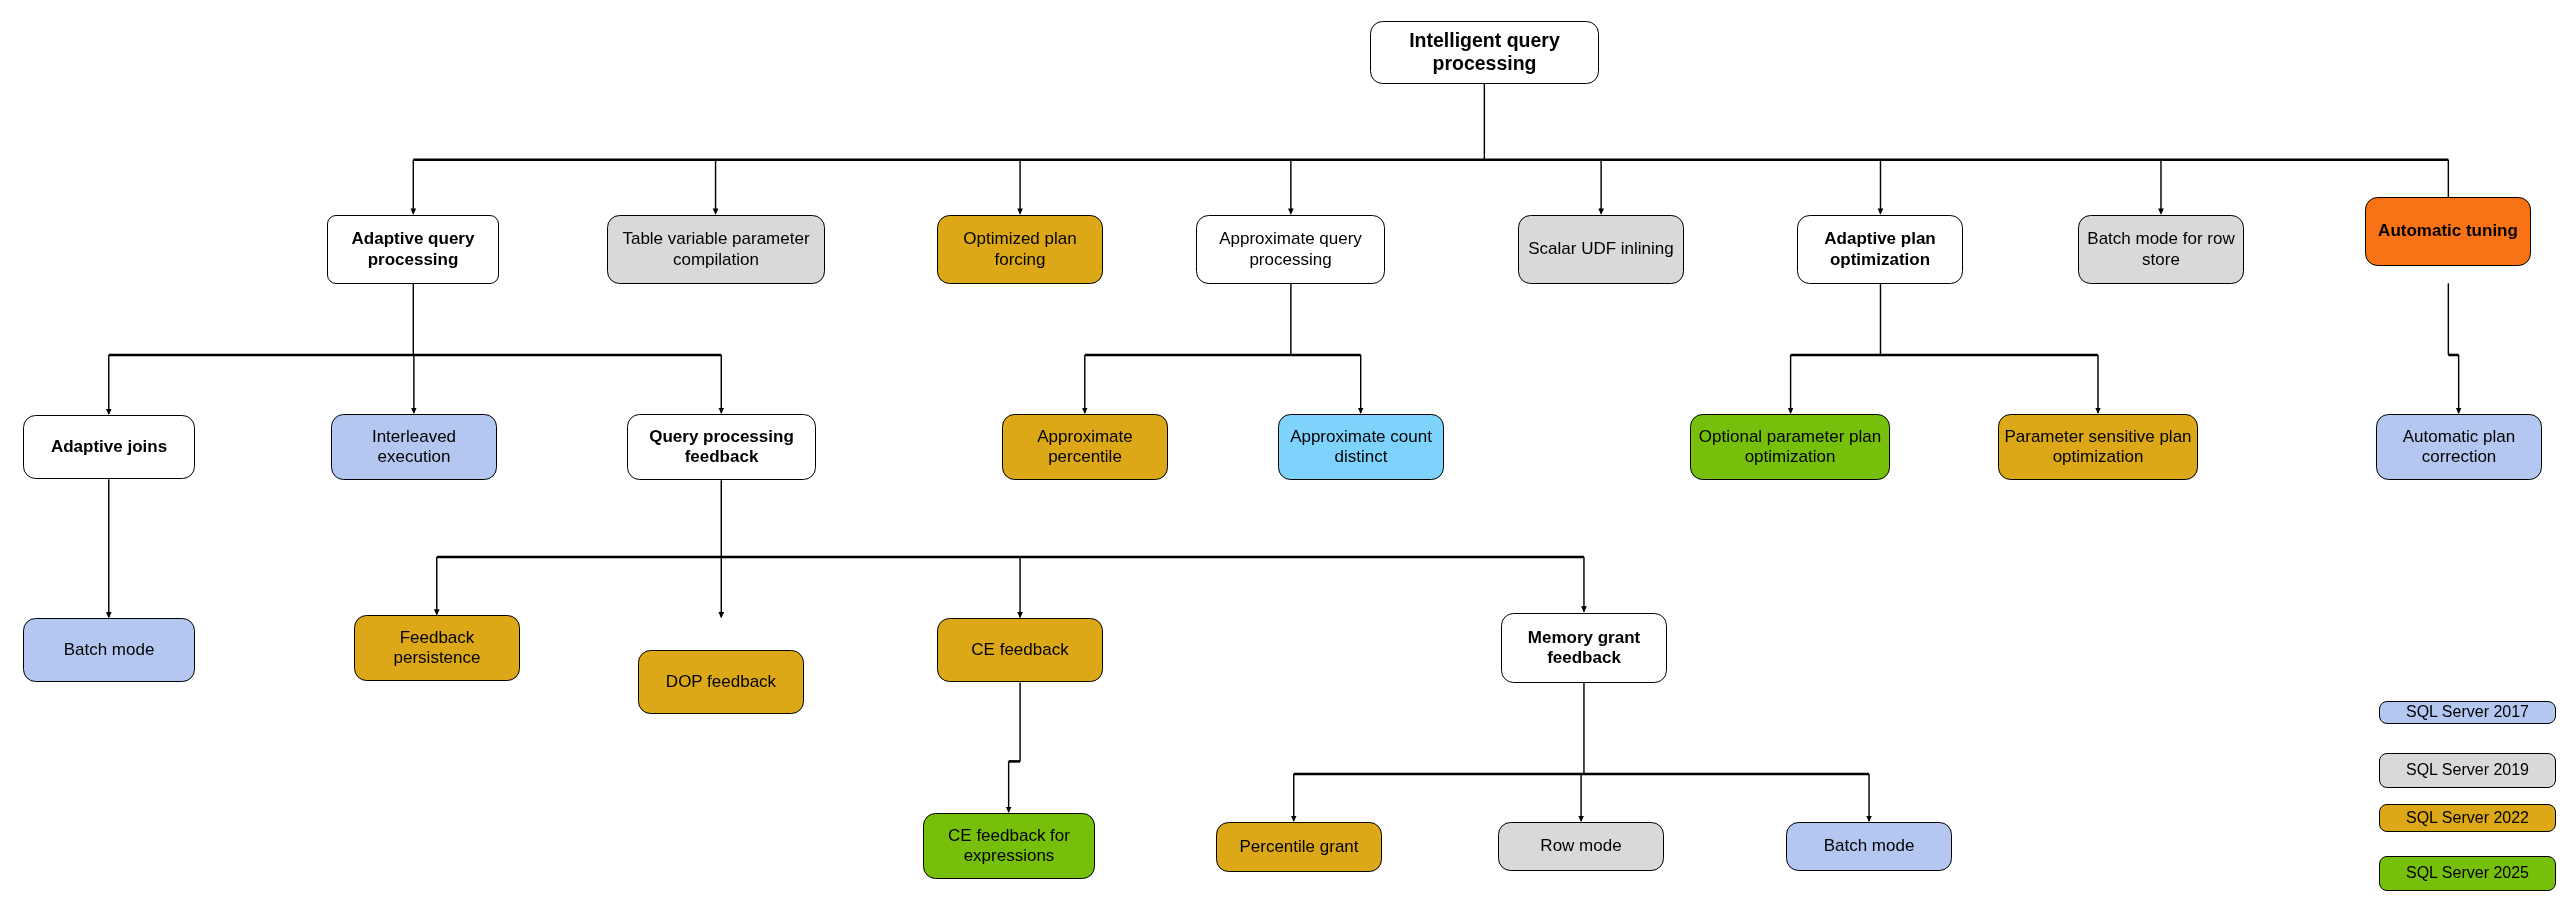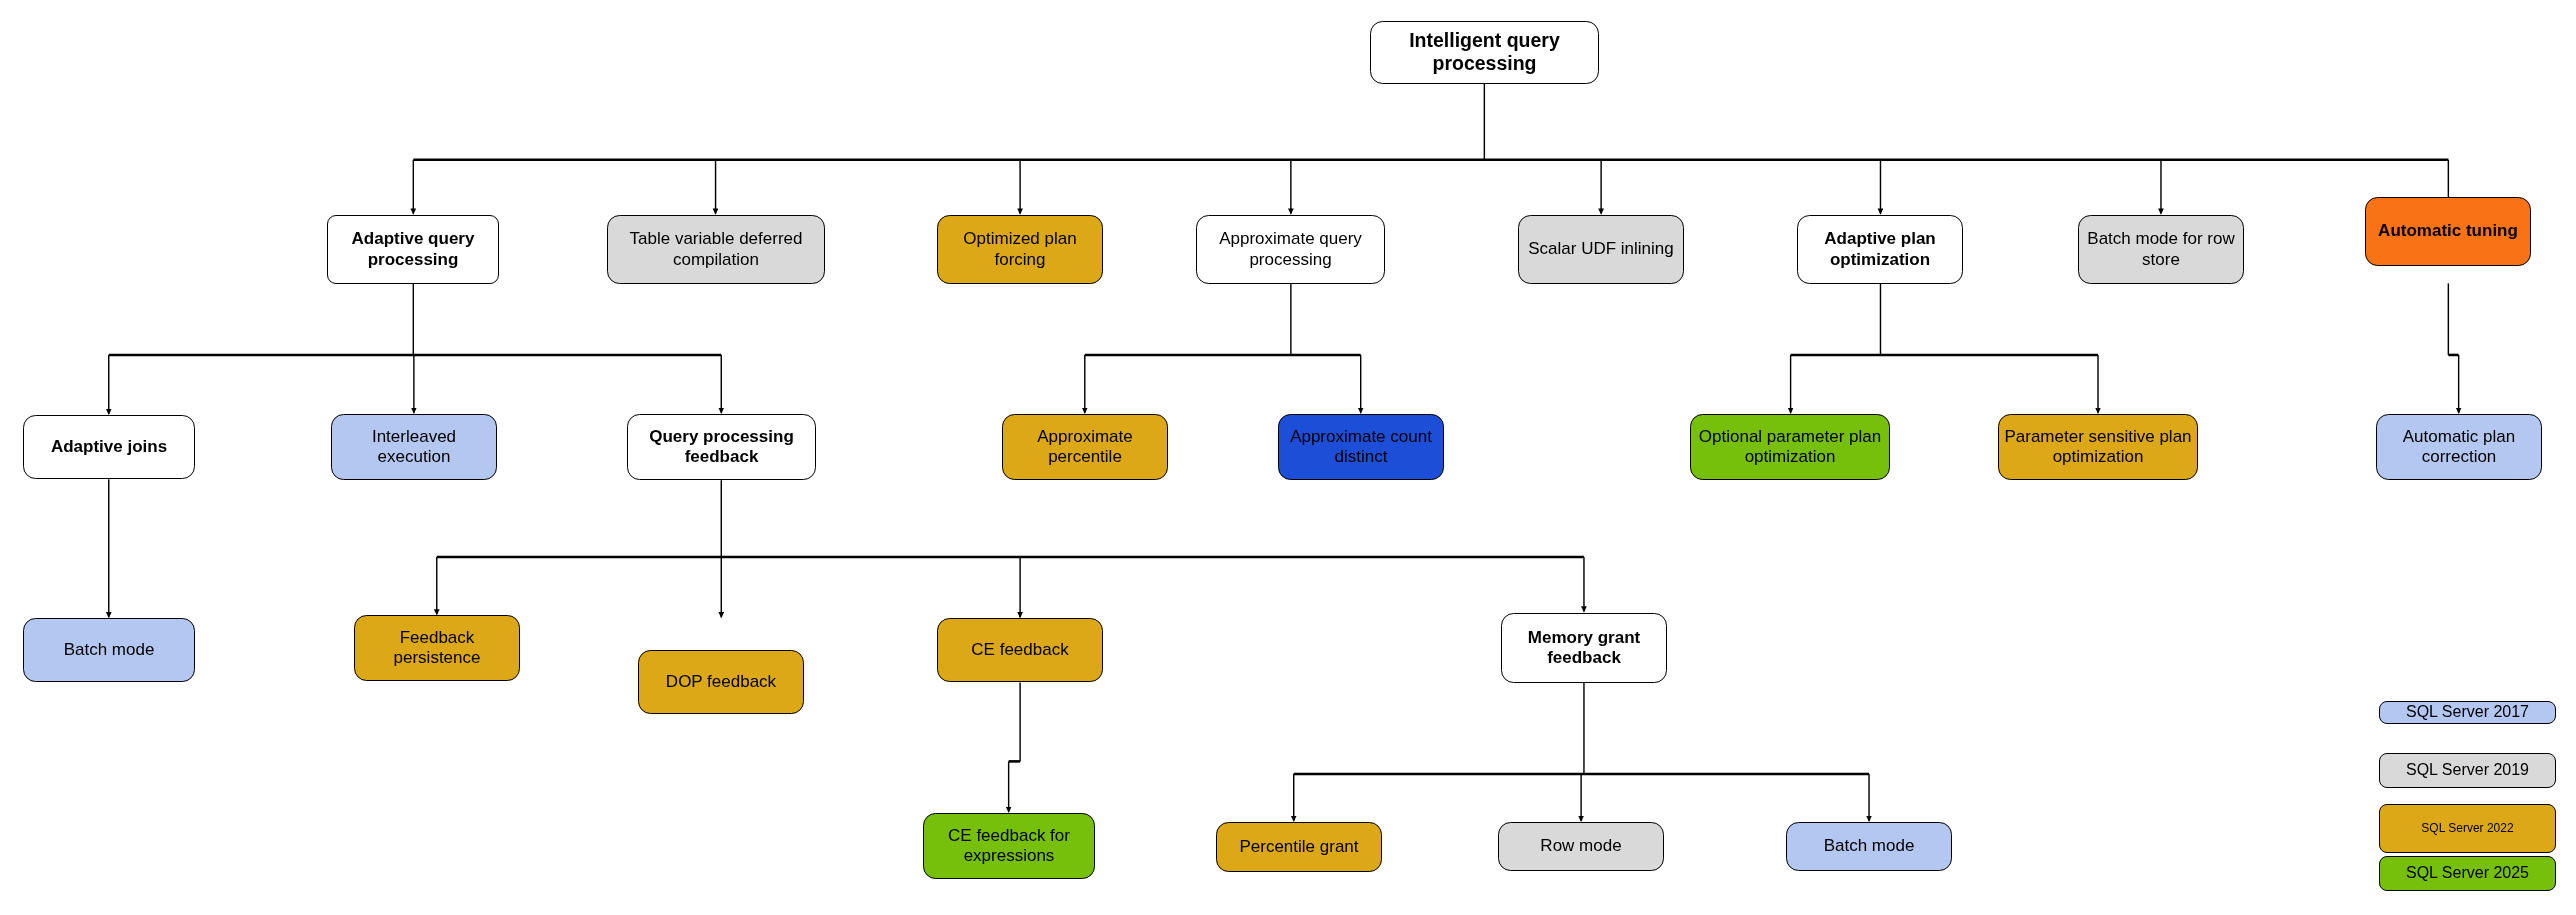--- a/index.html
+++ b/index.html
@@ -70,21 +70,21 @@
   </svg>
 
   <div id="nodes-layer">
       <div class="node" style="left: 1370px; top: 20.6px; width: 229px; height: 63px; background: rgb(255, 255, 255); font-size: 19.5px; border-radius: 12.6px; font-weight: bold;">
         <span class="lbl">Intelligent query processing</span>
       </div>
       <div class="node" style="left: 327px; top: 215px; width: 172px; height: 69px; background: rgb(255, 255, 255); font-size: 17px; border-radius: 9px; font-weight: bold;">
         <span class="lbl">Adaptive query processing</span>
       </div>
       <div class="node" style="left: 607px; top: 215px; width: 218px; height: 69px; background: rgb(217, 217, 217); font-size: 17px; border-radius: 12.6px;">
-        <span class="lbl">Table variable deferred compilation</span>
+        <span class="lbl">Table variable parameter compilation</span>
       </div>
       <div class="node" style="left: 937px; top: 215px; width: 166px; height: 69px; background: rgb(221, 168, 24); font-size: 17px; border-radius: 12.6px;">
         <span class="lbl">Optimized plan forcing</span>
       </div>
       <div class="node" style="left: 1196px; top: 215px; width: 189px; height: 69px; background: rgb(255, 255, 255); font-size: 17px; border-radius: 12.6px;">
         <span class="lbl">Approximate query processing</span>
       </div>
       <div class="node" style="left: 1518px; top: 215px; width: 166px; height: 69px; background: rgb(217, 217, 217); font-size: 17px; border-radius: 12.6px;">
         <span class="lbl">Scalar UDF inlining</span>
       </div>
@@ -102,21 +102,21 @@
       </div>
       <div class="node" style="left: 331px; top: 414px; width: 166px; height: 66px; background: rgb(180, 199, 240); font-size: 17px; border-radius: 12.6px;">
         <span class="lbl">Interleaved execution</span>
       </div>
       <div class="node" style="left: 627px; top: 414px; width: 189px; height: 66px; background: rgb(255, 255, 255); font-size: 17px; border-radius: 12.6px; font-weight: bold;">
         <span class="lbl">Query processing feedback</span>
       </div>
       <div class="node" style="left: 1002px; top: 414px; width: 166px; height: 66px; background: rgb(221, 168, 24); font-size: 17px; border-radius: 12.6px;">
         <span class="lbl">Approximate percentile</span>
       </div>
-      <div class="node" style="left: 1278px; top: 414px; width: 166px; height: 66px; background: #1d4ed8; font-size: 17px; border-radius: 12.6px;">
+      <div class="node" style="left: 1278px; top: 414px; width: 166px; height: 66px; background: #7dd3fc; font-size: 17px; border-radius: 12.6px;">
         <span class="lbl">Approximate count distinct</span>
       </div>
       <div class="node" style="left: 1690px; top: 414px; width: 200px; height: 66px; background: rgb(118, 191, 10); font-size: 17px; border-radius: 12.6px;">
         <span class="lbl">Optional parameter plan optimization</span>
       </div>
       <div class="node" style="left: 1998px; top: 414px; width: 200px; height: 66px; background: rgb(221, 168, 24); font-size: 17px; border-radius: 12.6px;">
         <span class="lbl">Parameter sensitive plan optimization</span>
       </div>
       <div class="node" style="left: 2376px; top: 414px; width: 166px; height: 66px; background: rgb(180, 199, 240); font-size: 17px; border-radius: 12.6px;">
         <span class="lbl">Automatic plan correction</span>
@@ -150,21 +150,21 @@
       </div>
     </div>
 
   <div class="legend" id="legend-layer" style="left: 2379px; top: 701px;">
       <div class="node" style="position: absolute; left: 0px; top: 0px; width: 177px; height: 23px; background: rgb(180, 199, 240); font-size: 16px; border-radius: 8px;">
         <span class="lbl">SQL Server 2017</span>
       </div>
       <div class="node" style="position: absolute; left: 0px; top: 52px; width: 177px; height: 35px; background: rgb(217, 217, 217); font-size: 16px; border-radius: 8px;">
         <span class="lbl">SQL Server 2019</span>
       </div>
-      <div class="node" style="position: absolute; left: 0px; top: 103px; width: 177px; height: 49px; background: rgb(221, 168, 24); font-size: 12px; border-radius: 8px;">
+      <div class="node" style="position: absolute; left: 0px; top: 103px; width: 177px; height: 28px; background: rgb(221, 168, 24); font-size: 16px; border-radius: 8px;">
         <span class="lbl">SQL Server 2022</span>
       </div>
       <div class="node" style="position: absolute; left: 0px; top: 155px; width: 177px; height: 35px; background: rgb(118, 191, 10); font-size: 16px; border-radius: 8px;">
         <span class="lbl">SQL Server 2025</span>
       </div>
     </div>
 </div>
 
 
 </body></html>

